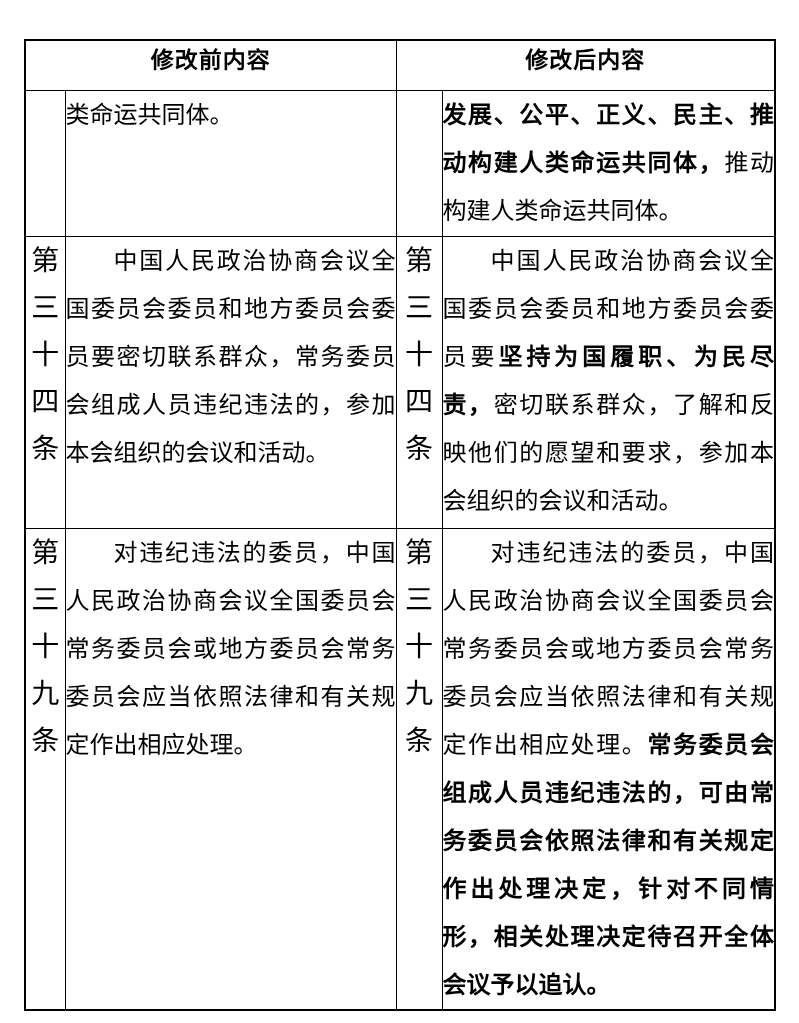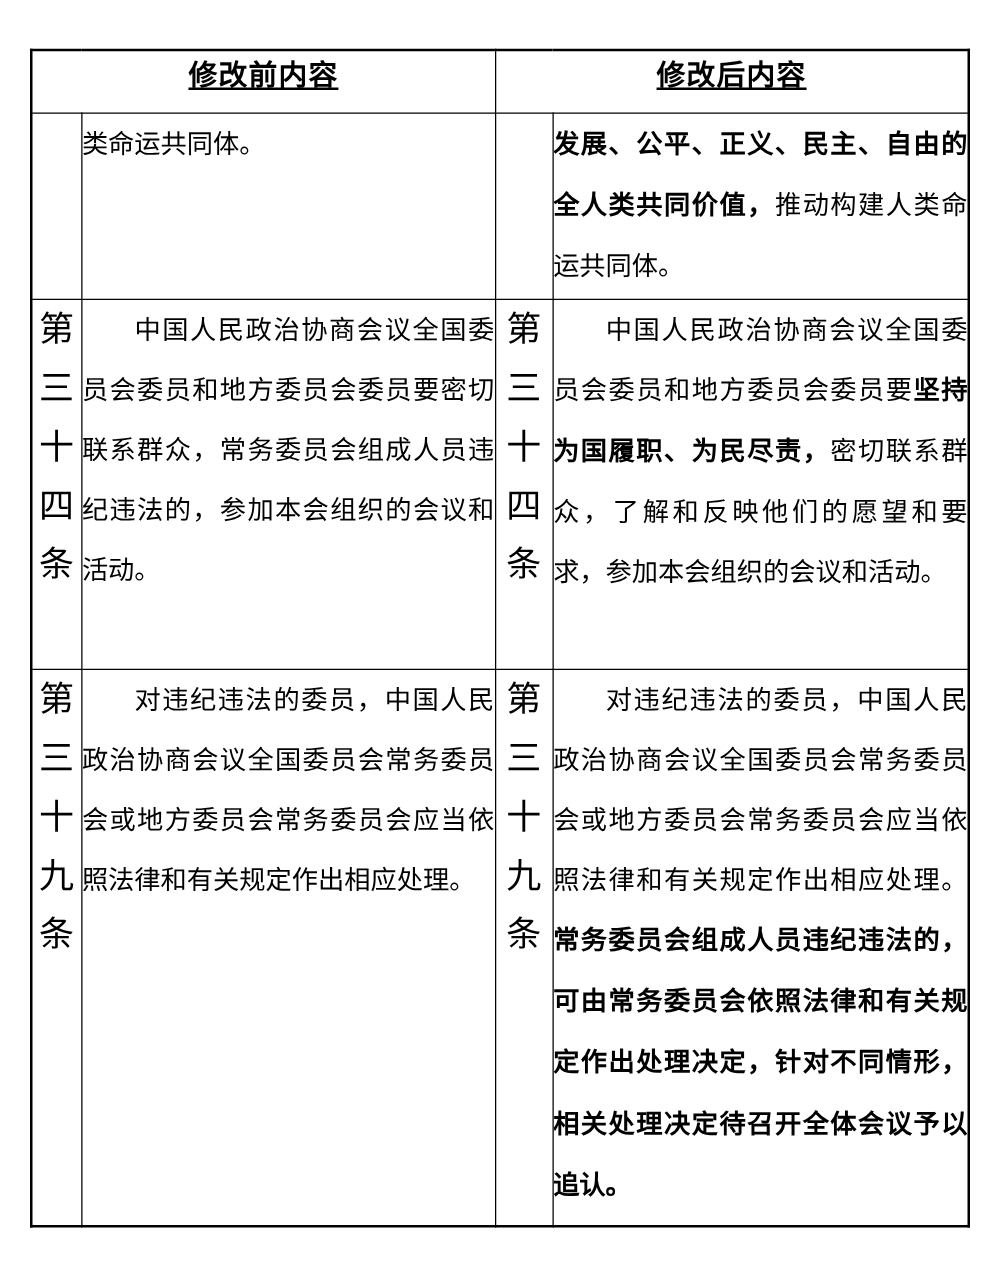--- a/index.html
+++ b/index.html
@@ -42,41 +42,40 @@
   tr.r0  { height: 146px; }
   tr.r1  { height: 292px; }
   tr.r2  { height: 356px; }
   th.hcell {
     font-family: "Liberation Sans", "DejaVu Sans", sans-serif;
     font-weight: bold;
     font-size: 23px;
     text-align: center;
     vertical-align: middle;
     letter-spacing: 1px;
-    text-decoration: underline;
   }
   td.art {
     vertical-align: middle;
     text-align: center;
     font-family: "Liberation Sans", "DejaVu Sans", sans-serif;
     font-size: 28px;
     line-height: 47px;
     word-break: break-all;
   }
   td.art .vtext {
     display: inline-block;
     width: 1.1em;
     word-break: break-all;
   }
   td.content {
     padding: 2px 12px 0 12px;
   }
   td.content p {
     margin: 0;
-    font-size: 21px;
+    font-size: 24px;
     line-height: 48px;
     text-align: justify;
     text-justify: inter-character;
     word-break: break-all;
   }
   td.content p.indent { text-indent: 2em; }
   td.content p.noindent { text-indent: 0; }
   td.content b.hei {
     font-family: "Liberation Sans", "DejaVu Sans", sans-serif;
     font-weight: bold;
@@ -104,21 +103,21 @@
         <td class="art">
           <span class="vtext"></span>
         </td>
         <td class="content">
           <p class="noindent"><span>类命运共同体。</span></p>
         </td>
         <td class="art">
           <span class="vtext"></span>
         </td>
         <td class="content">
-          <p class="noindent"><span></span><b class="hei">发展、公平、正义、民主、自由的全人类共同价值，</b><span>推动构建人类命运共同体。</span></p>
+          <p class="noindent"><span></span><b class="hei">发展、公平、正义、民主、推动构建人类命运共同体，</b><span>推动构建人类命运共同体。</span></p>
         </td>
       </tr>
       <tr class="r1">
         <td class="art">
           <span class="vtext">第三十四条</span>
         </td>
         <td class="content">
           <p class="indent"><span>中国人民政治协商会议全国委员会委员和地方委员会委员要密切联系群众，常务委员会组成人员违纪违法的，参加本会组织的会议和活动。</span></p>
         </td>
         <td class="art">

